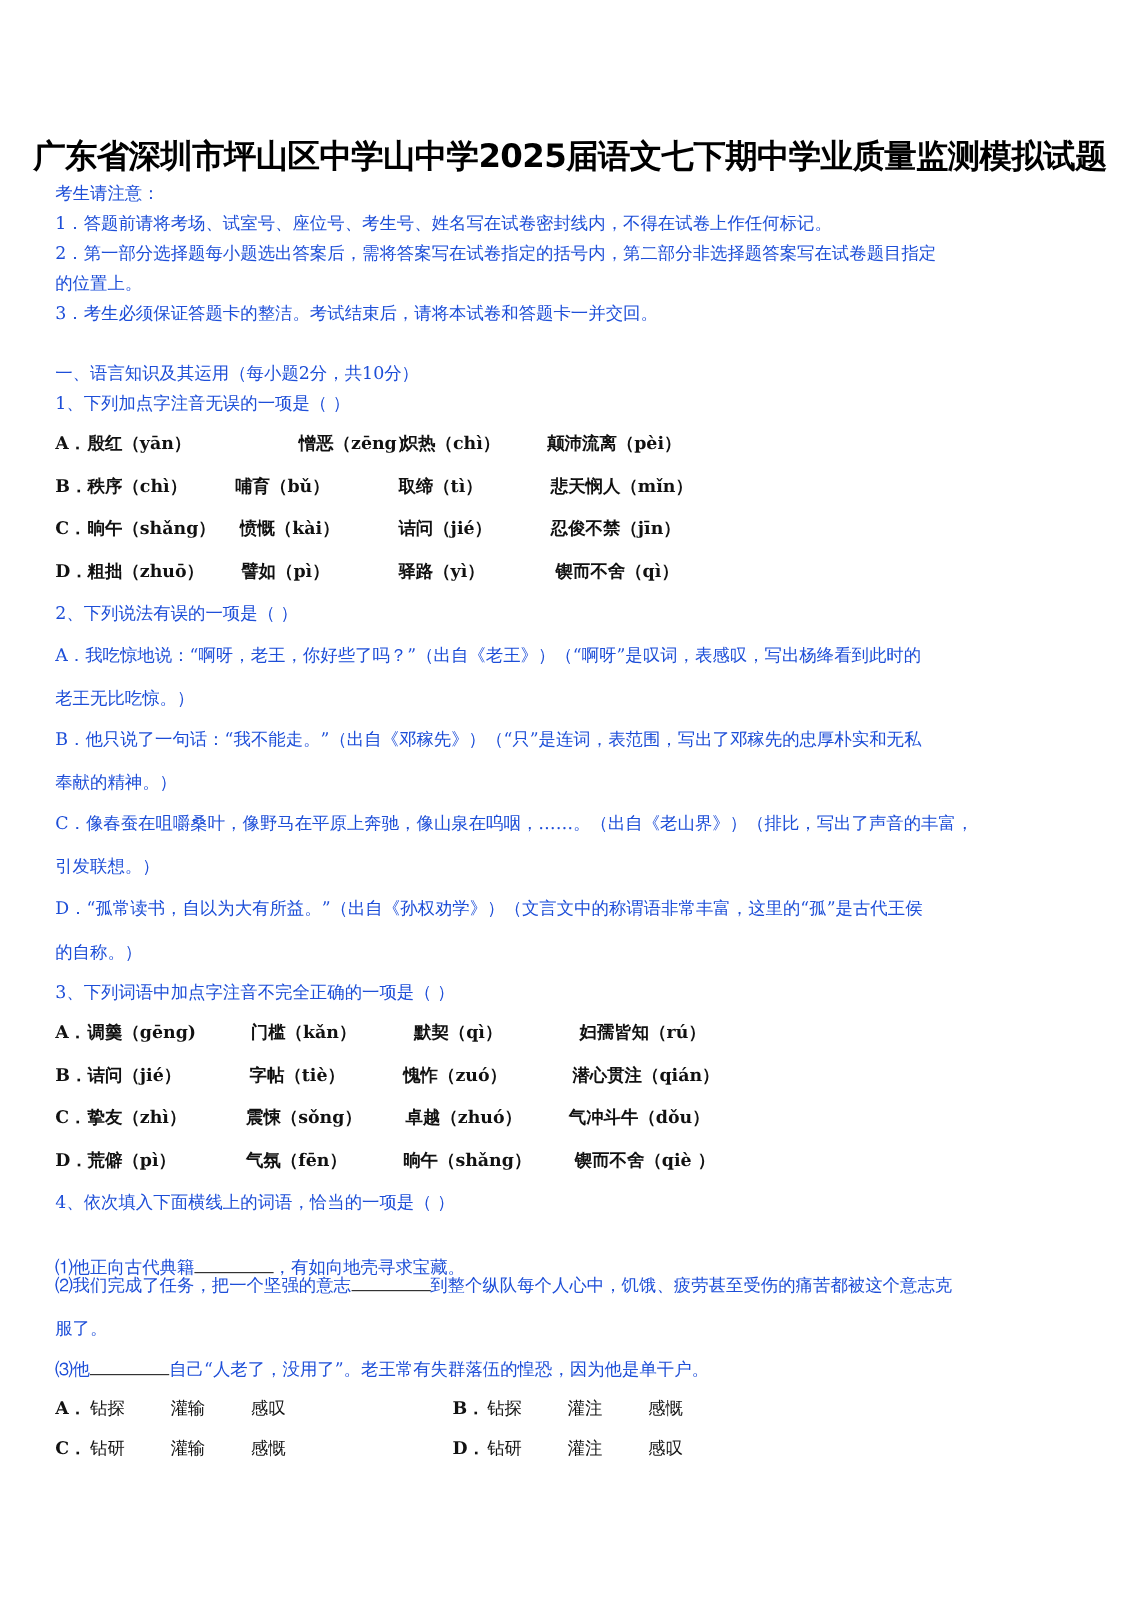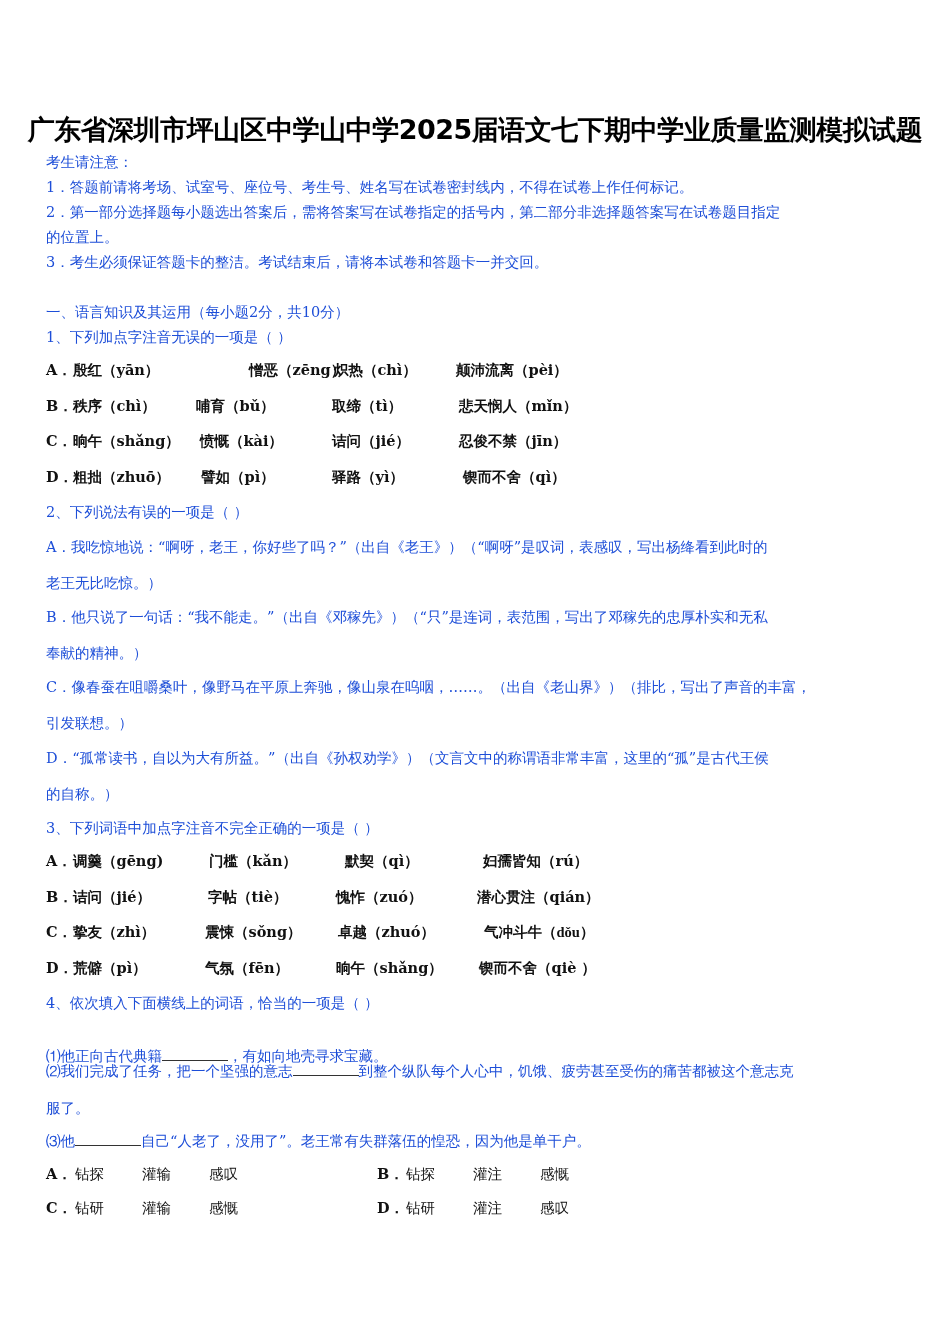--- a/index.html
+++ b/index.html
@@ -94,21 +94,21 @@
     <span class="opt bold" style="left:73px; top:887px;">诘问（jié）</span>
     <span class="opt bold" style="left:208px; top:887px;">字帖（tiè）</span>
     <span class="opt bold" style="left:336px; top:887px;">愧怍（zuó）</span>
     <span class="opt bold" style="left:477px; top:887px;">潜心贯注（qián）</span>
   </div>
   <div>
     <span class="opt bold" style="left:46px; top:922px;">C．</span>
     <span class="opt bold" style="left:73px; top:922px;">挚友（zhì）</span>
     <span class="opt bold" style="left:205px; top:922px;">震悚（sǒng）</span>
     <span class="opt bold" style="left:338px; top:922px;">卓越（zhuó）</span>
-    <span class="opt bold" style="left:484px; top:922px;font-family:Liberation Serif, serif;">气冲斗牛（dǒu）</span>
+    <span class="opt bold" style="left:474px; top:922px;">气冲斗牛（dǒu）</span>
   </div>
   <div>
     <span class="opt bold" style="left:46px; top:958px;">D．</span>
     <span class="opt bold" style="left:73px; top:958px;">荒僻（pì）</span>
     <span class="opt bold" style="left:205px; top:958px;">气氛（fēn）</span>
     <span class="opt bold" style="left:336px; top:958px;">晌午（shǎng）</span>
     <span class="opt bold" style="left:479px; top:958px;">锲而不舍（qiè ）</span>
   </div>
 
   <div class="line" style="top:993px;">4、依次填入下面横线上的词语，恰当的一项是（          ）</div>

